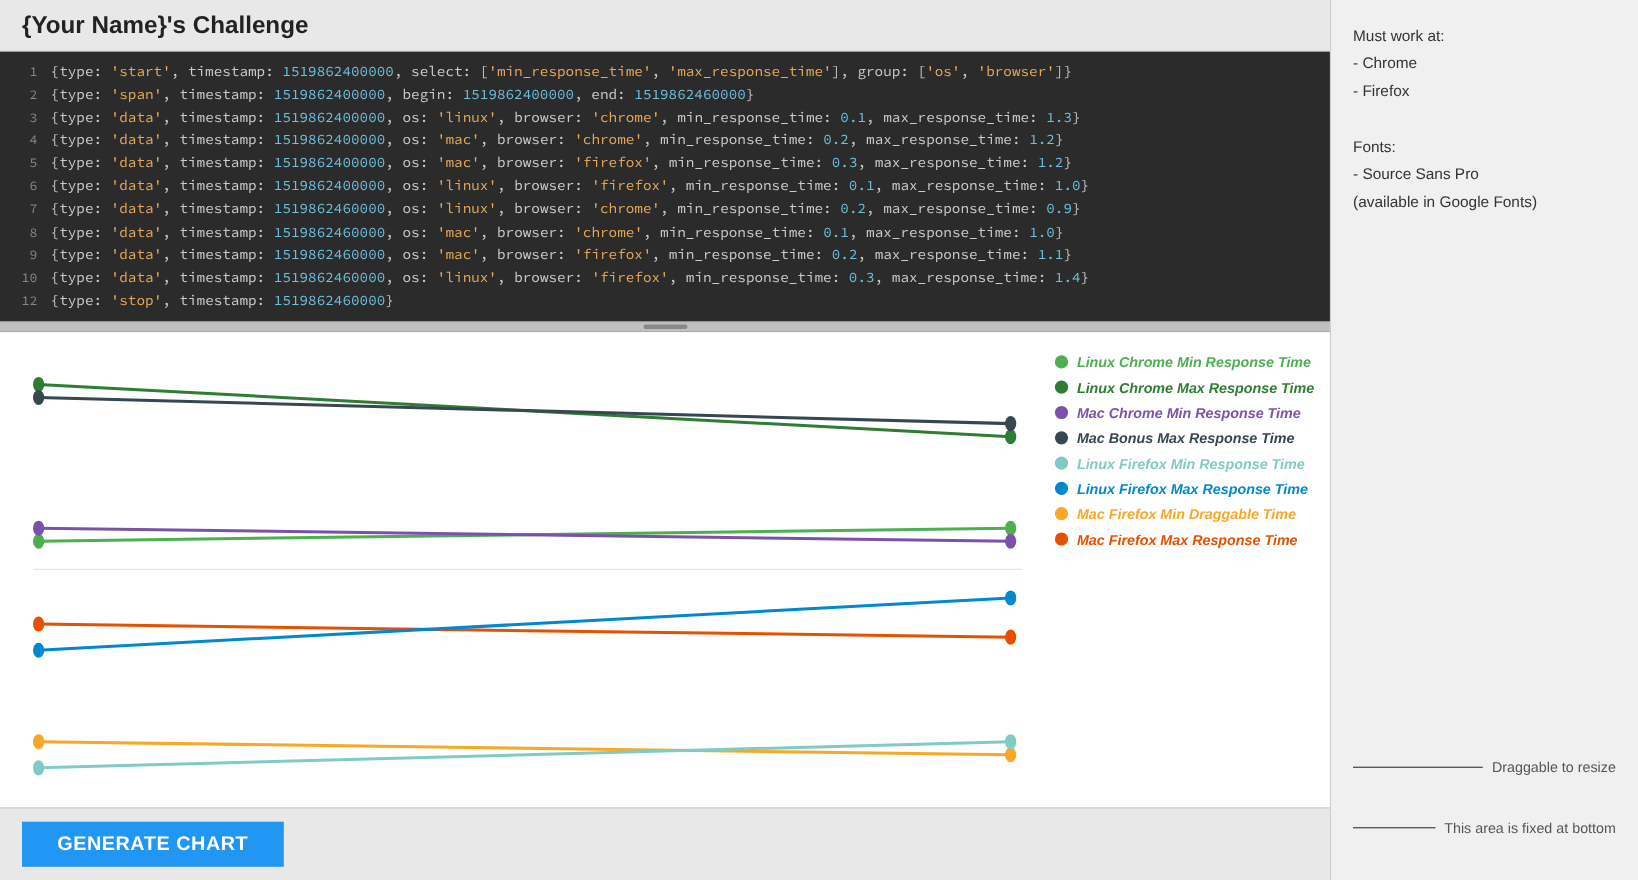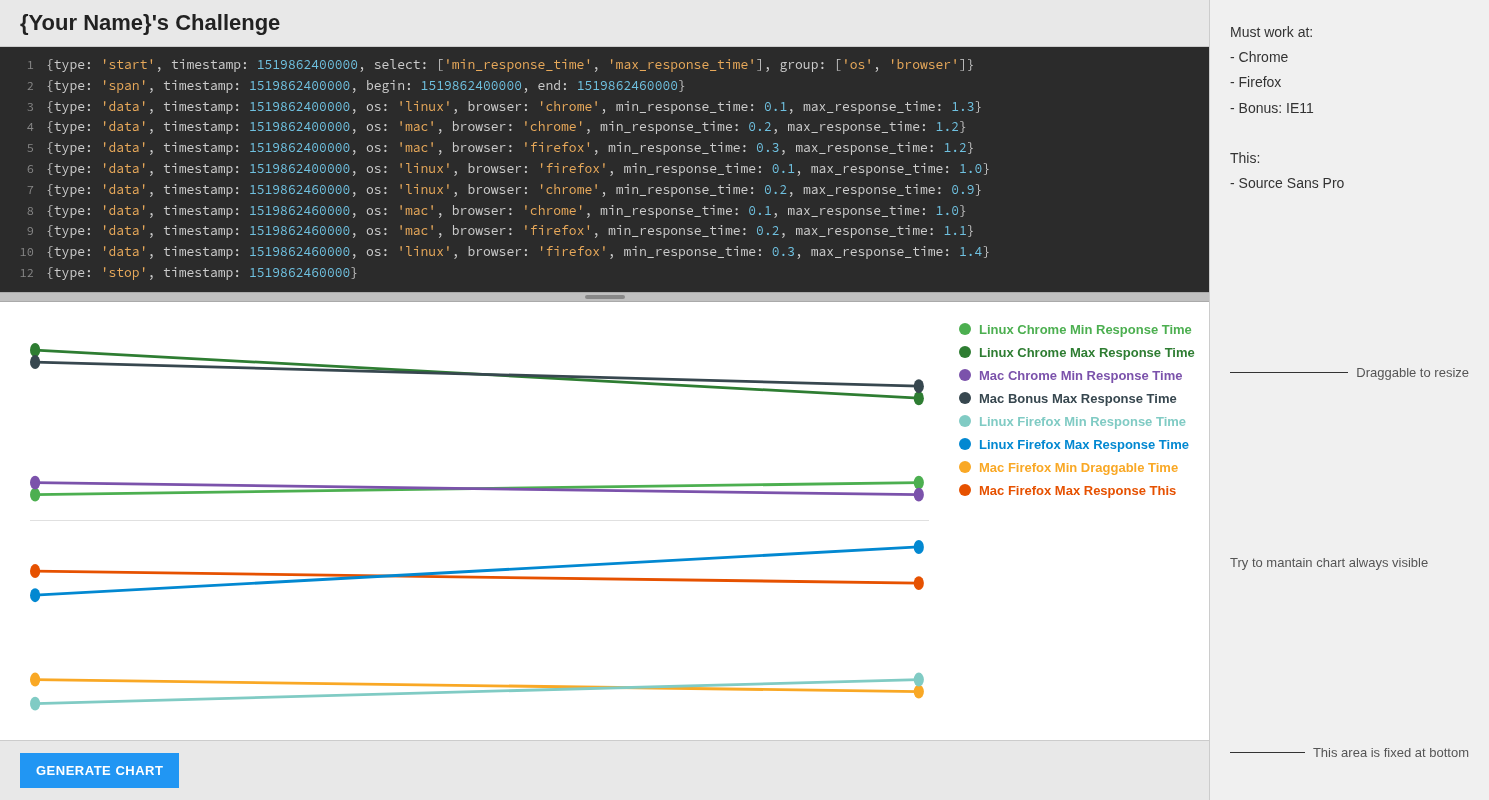--- a/index.html
+++ b/index.html
@@ -26,26 +26,26 @@
     #charts-wrapper { flex: 1; display: flex; flex-direction: row; overflow: hidden; }
 
     #charts-area { flex: 1; display: flex; flex-direction: column; padding: 10px 20px 10px 30px; }
 
     .chart-container { flex: 1; position: relative; }
     .chart-divider { height: 1px; background: #e0e0e0; margin: 0 0; }
 
     #legend-area { width: 260px; padding: 20px 10px 10px 10px; flex-shrink: 0; }
     .legend-item { display: flex; align-items: center; margin-bottom: 8px; cursor: pointer; }
     .legend-dot { width: 12px; height: 12px; border-radius: 50%; margin-right: 8px; flex-shrink: 0; }
-    .legend-label { font-size: 13px; font-weight: bold; }
+    .legend-label { font-size: 13px; font-weight: bold; font-style: italic; }
 
     #time-axis { display: flex; justify-content: space-between; padding: 2px 0 2px 0; font-size: 12px; color: #555; }
 
     #bottom-bar { background: #e8e8e8; padding: 12px 20px; border-top: 1px solid #ccc; display: flex; align-items: center; flex-shrink: 0; }
-    #generate-btn { background: #2196F3; color: white; border: none; padding: 10px 16px; font-size: 13px; font-weight: bold; cursor: pointer; letter-spacing: 0.5px; text-align: right; }
+    #generate-btn { background: #2196F3; color: white; border: none; padding: 10px 32px; font-size: 18px; font-weight: bold; cursor: pointer; letter-spacing: 0.5px; text-align: right; }
 
     #sidebar { width: 280px; background: #f0f0f0; border-left: 1px solid #ccc; padding: 20px; display: flex; flex-direction: column; flex-shrink: 0; }
     .sidebar-top { flex: 1; }
     .sidebar-middle { flex: 1; display: flex; align-items: center; }
     .sidebar-text { font-size: 14px; color: #333; line-height: 1.8; }
 
     svg.chart { width: 100%; height: 100%; overflow: visible; }
   </style>
 </head>
 <body>
@@ -168,52 +168,49 @@
             <div class="legend-item">
               <div class="legend-dot" style="background: rgb(2, 136, 209);"></div>
               <span class="legend-label" style="color: rgb(2, 136, 209);">Linux Firefox Max Response Time</span>
             </div>
             <div class="legend-item">
               <div class="legend-dot" style="background: rgb(249, 168, 37);"></div>
               <span class="legend-label" style="color: rgb(249, 168, 37);">Mac Firefox Min Draggable Time</span>
             </div>
             <div class="legend-item">
               <div class="legend-dot" style="background: rgb(230, 81, 0);"></div>
-              <span class="legend-label" style="color: rgb(230, 81, 0);">Mac Firefox Max Response This</span>
+              <span class="legend-label" style="color: rgb(230, 81, 0);">Mac Firefox Max Response Time</span>
             </div>
           </div>
       </div>
     </div>
 
     <div id="bottom-bar">
       <button id="generate-btn">GENERATE CHART</button>
     </div>
   </div>
 
   <div id="sidebar">
     <div class="sidebar-top">
       <div class="sidebar-text">
         <div>Must work at:</div>
         <div id="must-work-items">
             <div>- Chrome</div>
             <div>- Firefox</div>
-            <div>- Bonus: IE11</div>
           </div>
         <br>
-        <div>This:</div>
+        <div>Fonts:</div>
         <div id="fonts-items">
             <div>- Source Sans Pro</div>
+            <div>(available in Google Fonts)</div>
           </div>
       </div>
     </div>
     <div style="display:flex; align-items:center; margin: 20px 0;">
       <div style="flex:1; height:1px; background:#333;"></div>
       <span style="margin-left:8px; font-size:13px; color:#555;">Draggable to resize</span>
     </div>
-    <div class="sidebar-middle">
-      <span style="font-size:13px; color:#555;">Try to mantain chart always visible</span>
-    </div>
     <div style="display:flex; align-items:center; margin: 20px 0;">
       <div style="flex:1; height:1px; background:#333;"></div>
       <span style="margin-left:8px; font-size:13px; color:#555;">This area is fixed at bottom</span>
     </div>
   </div>
 </div>
 
 </body></html>

